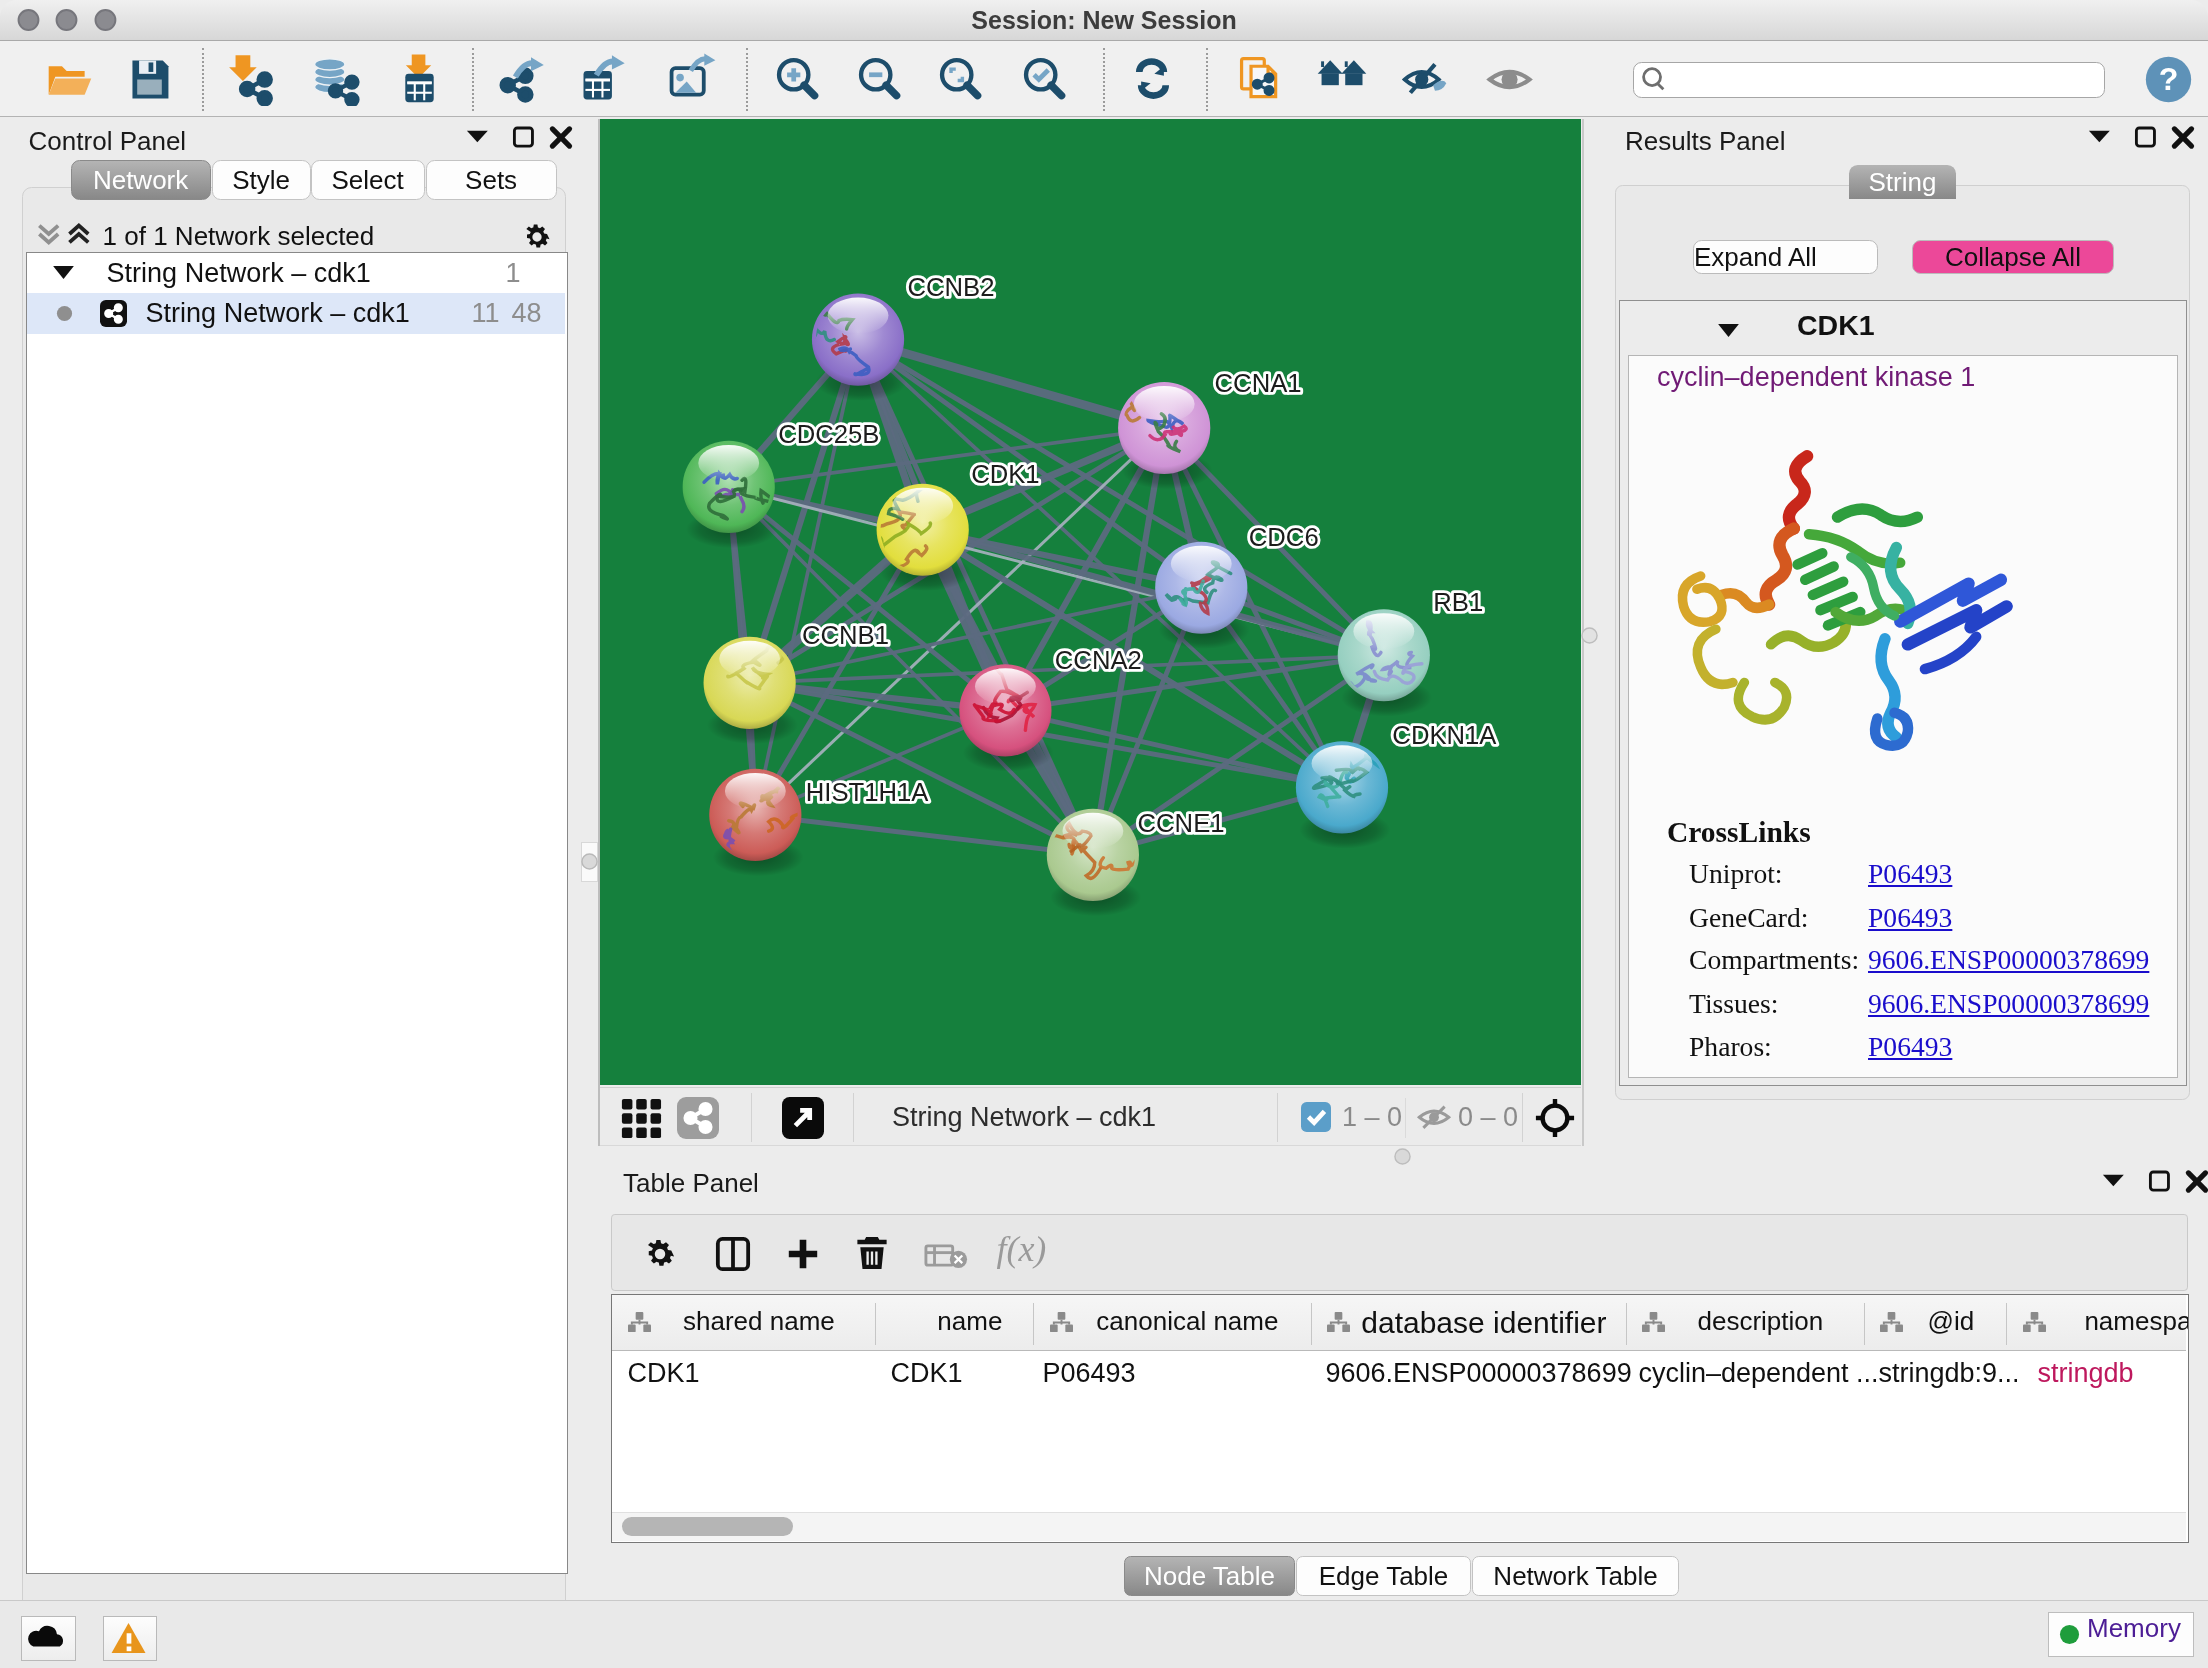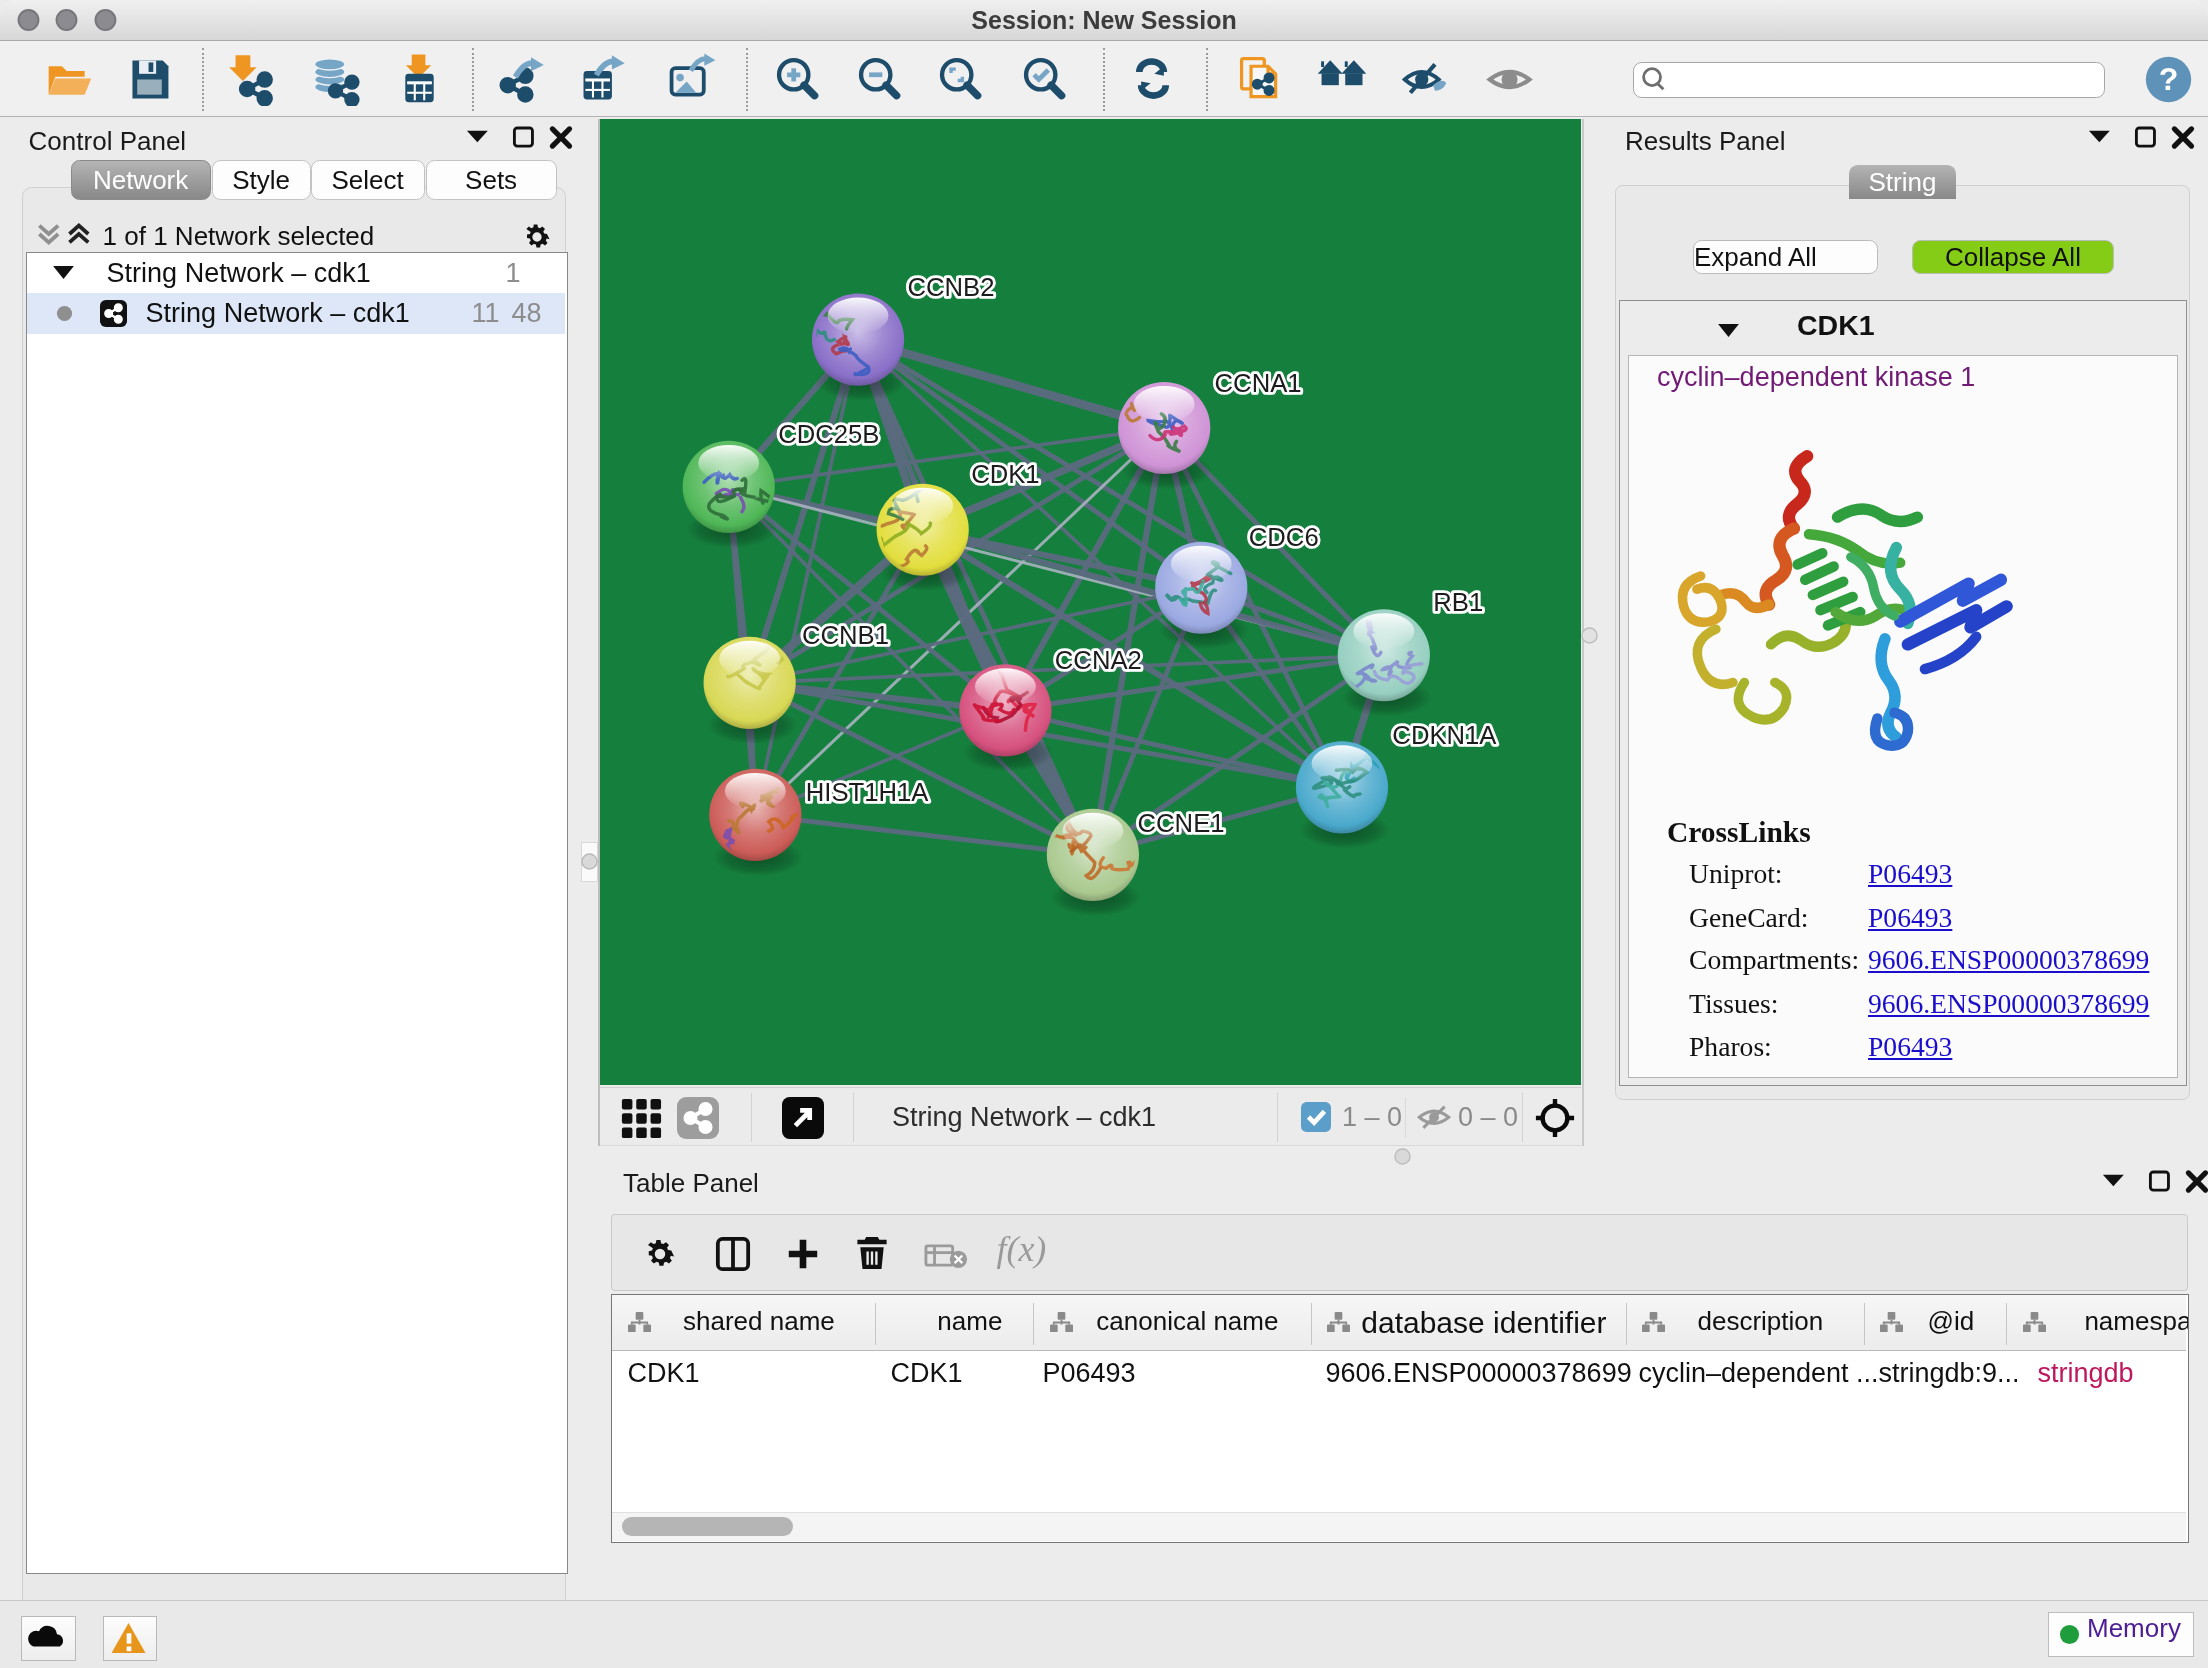--- a/index.html
+++ b/index.html
@@ -561,21 +561,21 @@
 <div class="abs" style="left:502px;top:5.7px;width:114px;height:25px">
       <svg width="114" height="25" viewBox="0 0 120 26" style="position:absolute;left:0px;top:0px">
         <polygon points="2,6 24,6 13,18" fill="#111"></polygon>
         <rect x="52" y="3" width="19" height="19" rx="3" fill="none" stroke="#111" stroke-width="3"></rect>
         <path d="M92,4 l18,18 M110,4 l-18,18" stroke="#111" stroke-width="5.5" stroke-linecap="round"></path>
       </svg>
     </div>
 <div class="abs" style="left:264px;top:46px;width:107px;height:34px;z-index:3;background:linear-gradient(#b4b4b4,#888);border-radius:8.6px 8.6px 0 0;color:#fff;font-size:26px;text-align:center;line-height:34px">String</div>
 <div class="abs" style="left:29.5px;top:66px;width:575px;height:915px;background:#e9e9e9;border:1px solid #cfcfcf;border-radius:7.6px"></div>
 <div class="abs" style="left:108px;top:121px;width:185px;height:34px;background:#fdfdfd;border:1px solid #bbb;border-radius:8.6px;font-size:26px;text-align:left;line-height:32px;color:#111">Expand All</div>
-<div class="abs" style="left:327px;top:121px;width:202px;height:34px;background:#84cc16;border:1px solid #bbb;border-radius:8.6px;font-size:26px;text-align:center;line-height:32px;color:#111">Collapse All</div>
+<div class="abs" style="left:327px;top:121px;width:202px;height:34px;background:#ec4899;border:1px solid #bbb;border-radius:8.6px;font-size:26px;text-align:center;line-height:32px;color:#111">Collapse All</div>
 <div class="abs" style="left:34px;top:181px;width:568px;height:786px;border:1.9px solid #8f8f8f;background:#ececec">
 <svg class="abs" style="left:97px;top:21px" width="23" height="17" viewBox="0 0 24 18">
         <polygon points="1,2 23,2 12,16" fill="#111"></polygon>
       </svg>
 <div class="abs" style="left:177px;top:7.6px;font-size:28.5px;font-weight:700;color:#111">CDK1</div>
 <div class="abs" style="left:7.6px;top:54px;width:550px;height:723px;border:1px solid #b5b5b5;background:#fbfbfb">
 <div class="abs" style="left:28.5px;top:5.7px;font-size:27px;color:#701a75">cyclin–dependent kinase 1</div>
 </div>
 </div>
 </div>
@@ -717,20 +717,25 @@
 <div class="abs" style="left:278px;top:63px;font-size:27px;color:#111">CDK1</div>
 <div class="abs" style="left:430px;top:63px;font-size:27px;color:#111">P06493</div>
 <div class="abs" style="left:713px;top:63px;font-size:27px;color:#111">9606.ENSP00000378699</div>
 <div class="abs" style="left:1026px;top:63px;font-size:27px;color:#111">cyclin–dependent ...</div>
 <div class="abs" style="left:1266px;top:63px;font-size:27px;color:#111">stringdb:9...</div>
 <div class="abs" style="left:1425px;top:63px;font-size:27px;color:#be185d">stringdb</div>
 <div class="abs" style="left:0;top:217px;width:1574px;height:28.5px;background:#f4f4f4;border-top:1px solid #e0e0e0">
         <div class="abs" style="left:9.5px;top:3.8px;width:171px;height:19px;background:#b5b5b5;border-radius:9.5px"></div>
       </div>
 </div>
+<div class="abs" style="left:524px;top:410px;width:555px;height:41px">
+      <div class="tab tabsel" style="left:0px;width:171px;border-radius:6.7px">Node Table</div>
+      <div class="tab" style="left:172px;width:175px;border-radius:6.7px">Edge Table</div>
+      <div class="tab" style="left:348px;width:207px;border-radius:6.7px">Network Table</div>
+    </div>
 </div>
 <div class="abs" style="left:0;top:1600px;width:2208px;height:68px;background:#e9e9e9;border-top:1.9px solid #c9c9c9">
 <div class="abs" style="left:21px;top:15px;width:55px;height:45px;background:linear-gradient(#fdfdfd,#ededed);border:1.9px solid #b9b9b9">
 <svg width="51" height="41" viewBox="0 0 54 43">
         <path d="M12,31 h28 a7,7 0 0 0 -3,-13 a10,10 0 0 0 -19,-3 a8,8 0 0 0 -6,16 z" fill="#0a0a0a"></path>
       </svg></div>
 <div class="abs" style="left:103px;top:15px;width:54px;height:45px;background:linear-gradient(#fdfdfd,#ededed);border:1.9px solid #b9b9b9">
 <svg width="50" height="41" viewBox="0 0 53 43">
         <path d="M26,6 L44,38 H8 z" fill="#e8951c"></path>
         <rect x="24" y="17" width="5" height="11" fill="#fff"></rect>

